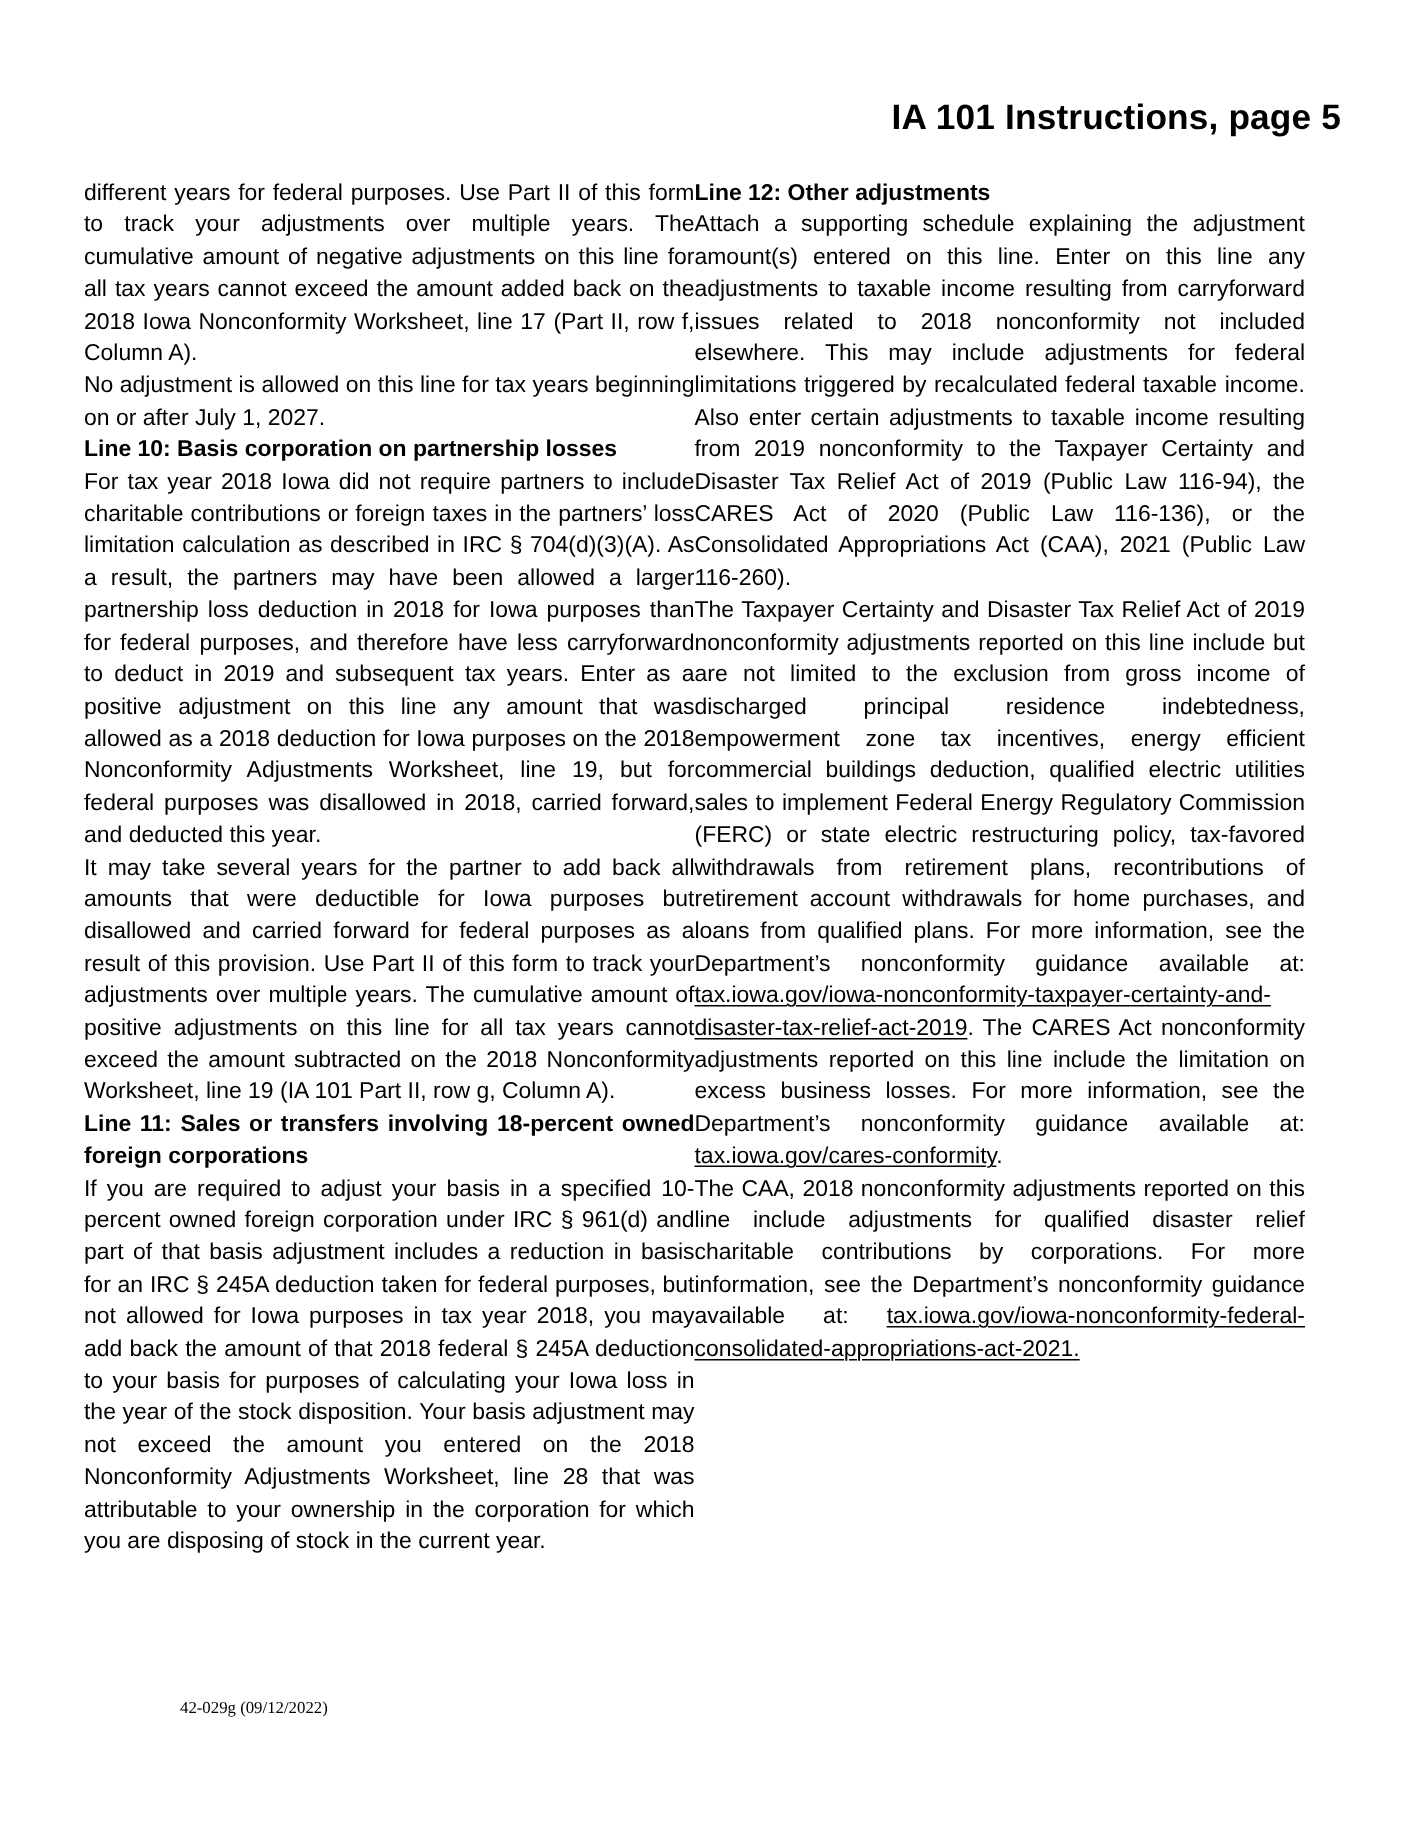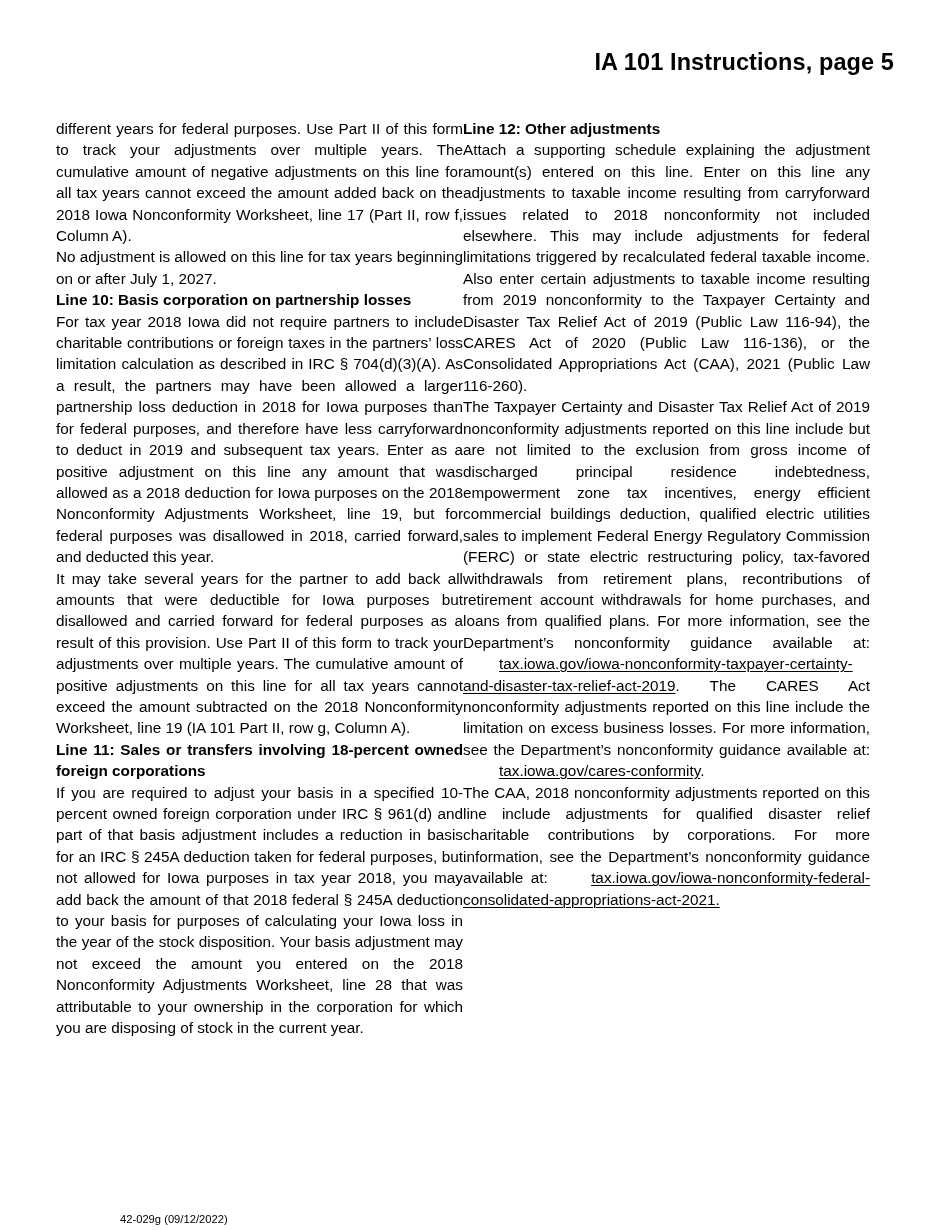--- a/index.html
+++ b/index.html
@@ -15,21 +15,21 @@
   .page {
     position: relative;
     width: 950px;
     height: 1230px;
     background: #ffffff;
     overflow: hidden;
     box-sizing: border-box;
   }
   .page-header {
     position: absolute;
-    top: 48px;
+    top: 64px;
     left: 56px;
     right: 56px;
     text-align: right;
     font-size: 23.5px;
     font-weight: bold;
     letter-spacing: 0.1px;
     line-height: 1.2;
   }
   .columns {
     position: absolute;
@@ -68,29 +68,29 @@
     text-align-last: left;
   }
   .gap-before {
     margin-top: 21.4px;
   }
   a.doclink,
   span.doclink {
     color: #000000;
     text-decoration-thickness: 1px;
     text-underline-offset: 2px;
-    margin-left: 36px;
   }
   .footer {
     position: absolute;
     left: 120px;
-    top: 1212px;
+    top: 1132px;
     font-size: 11.2px;
     line-height: 14px;
     color: #000000;
+    font-family: Liberation Serif, serif;
   }
 </style>
 </head>
 <body>
 
 <div class="page">
 
   <div class="page-header">IA 101 Instructions, page 5</div>
 
   <div class="columns">

